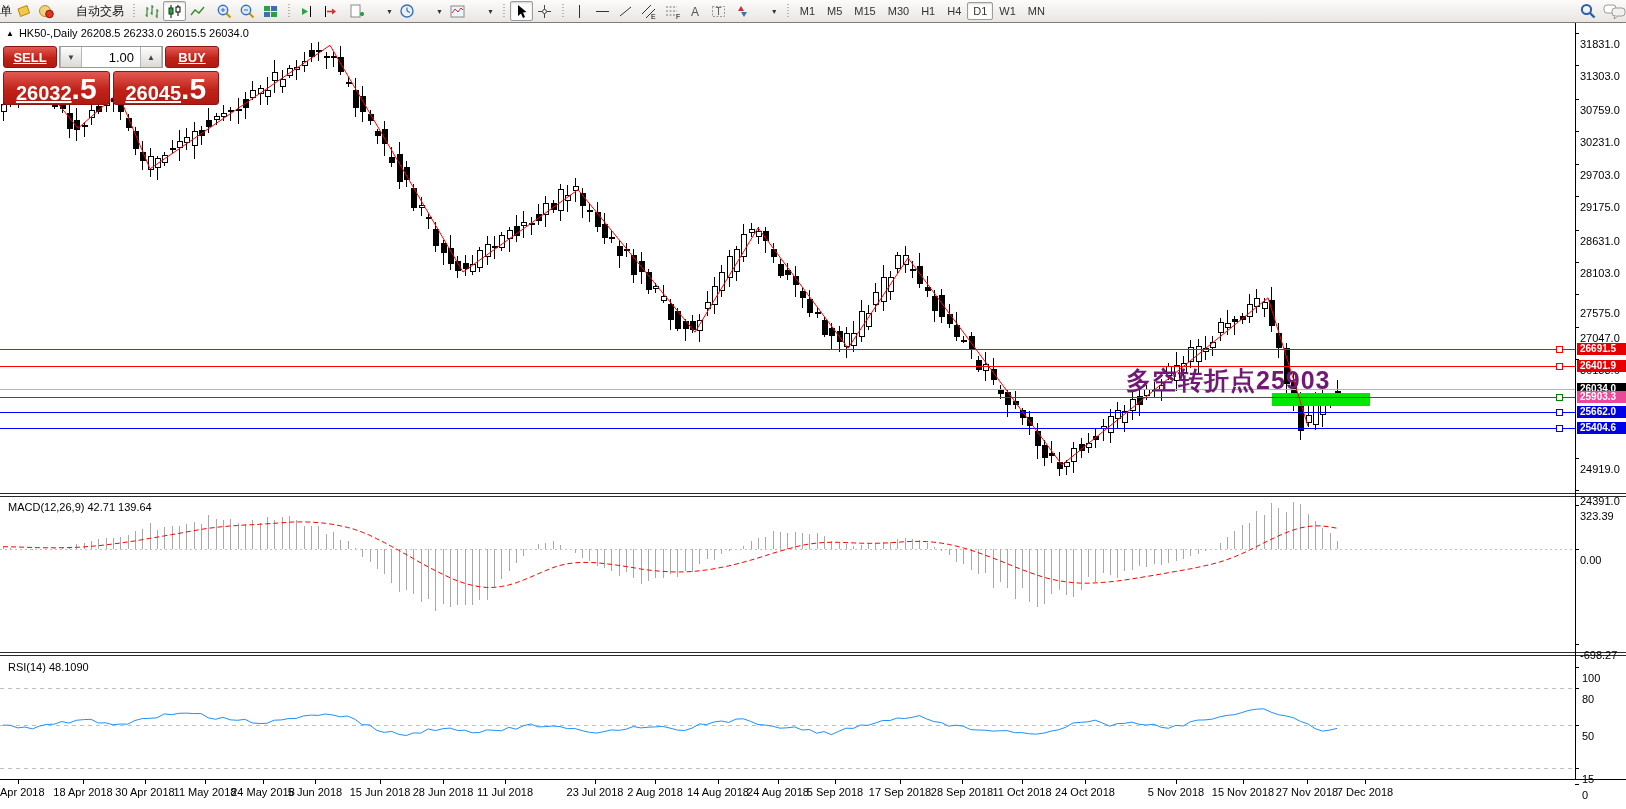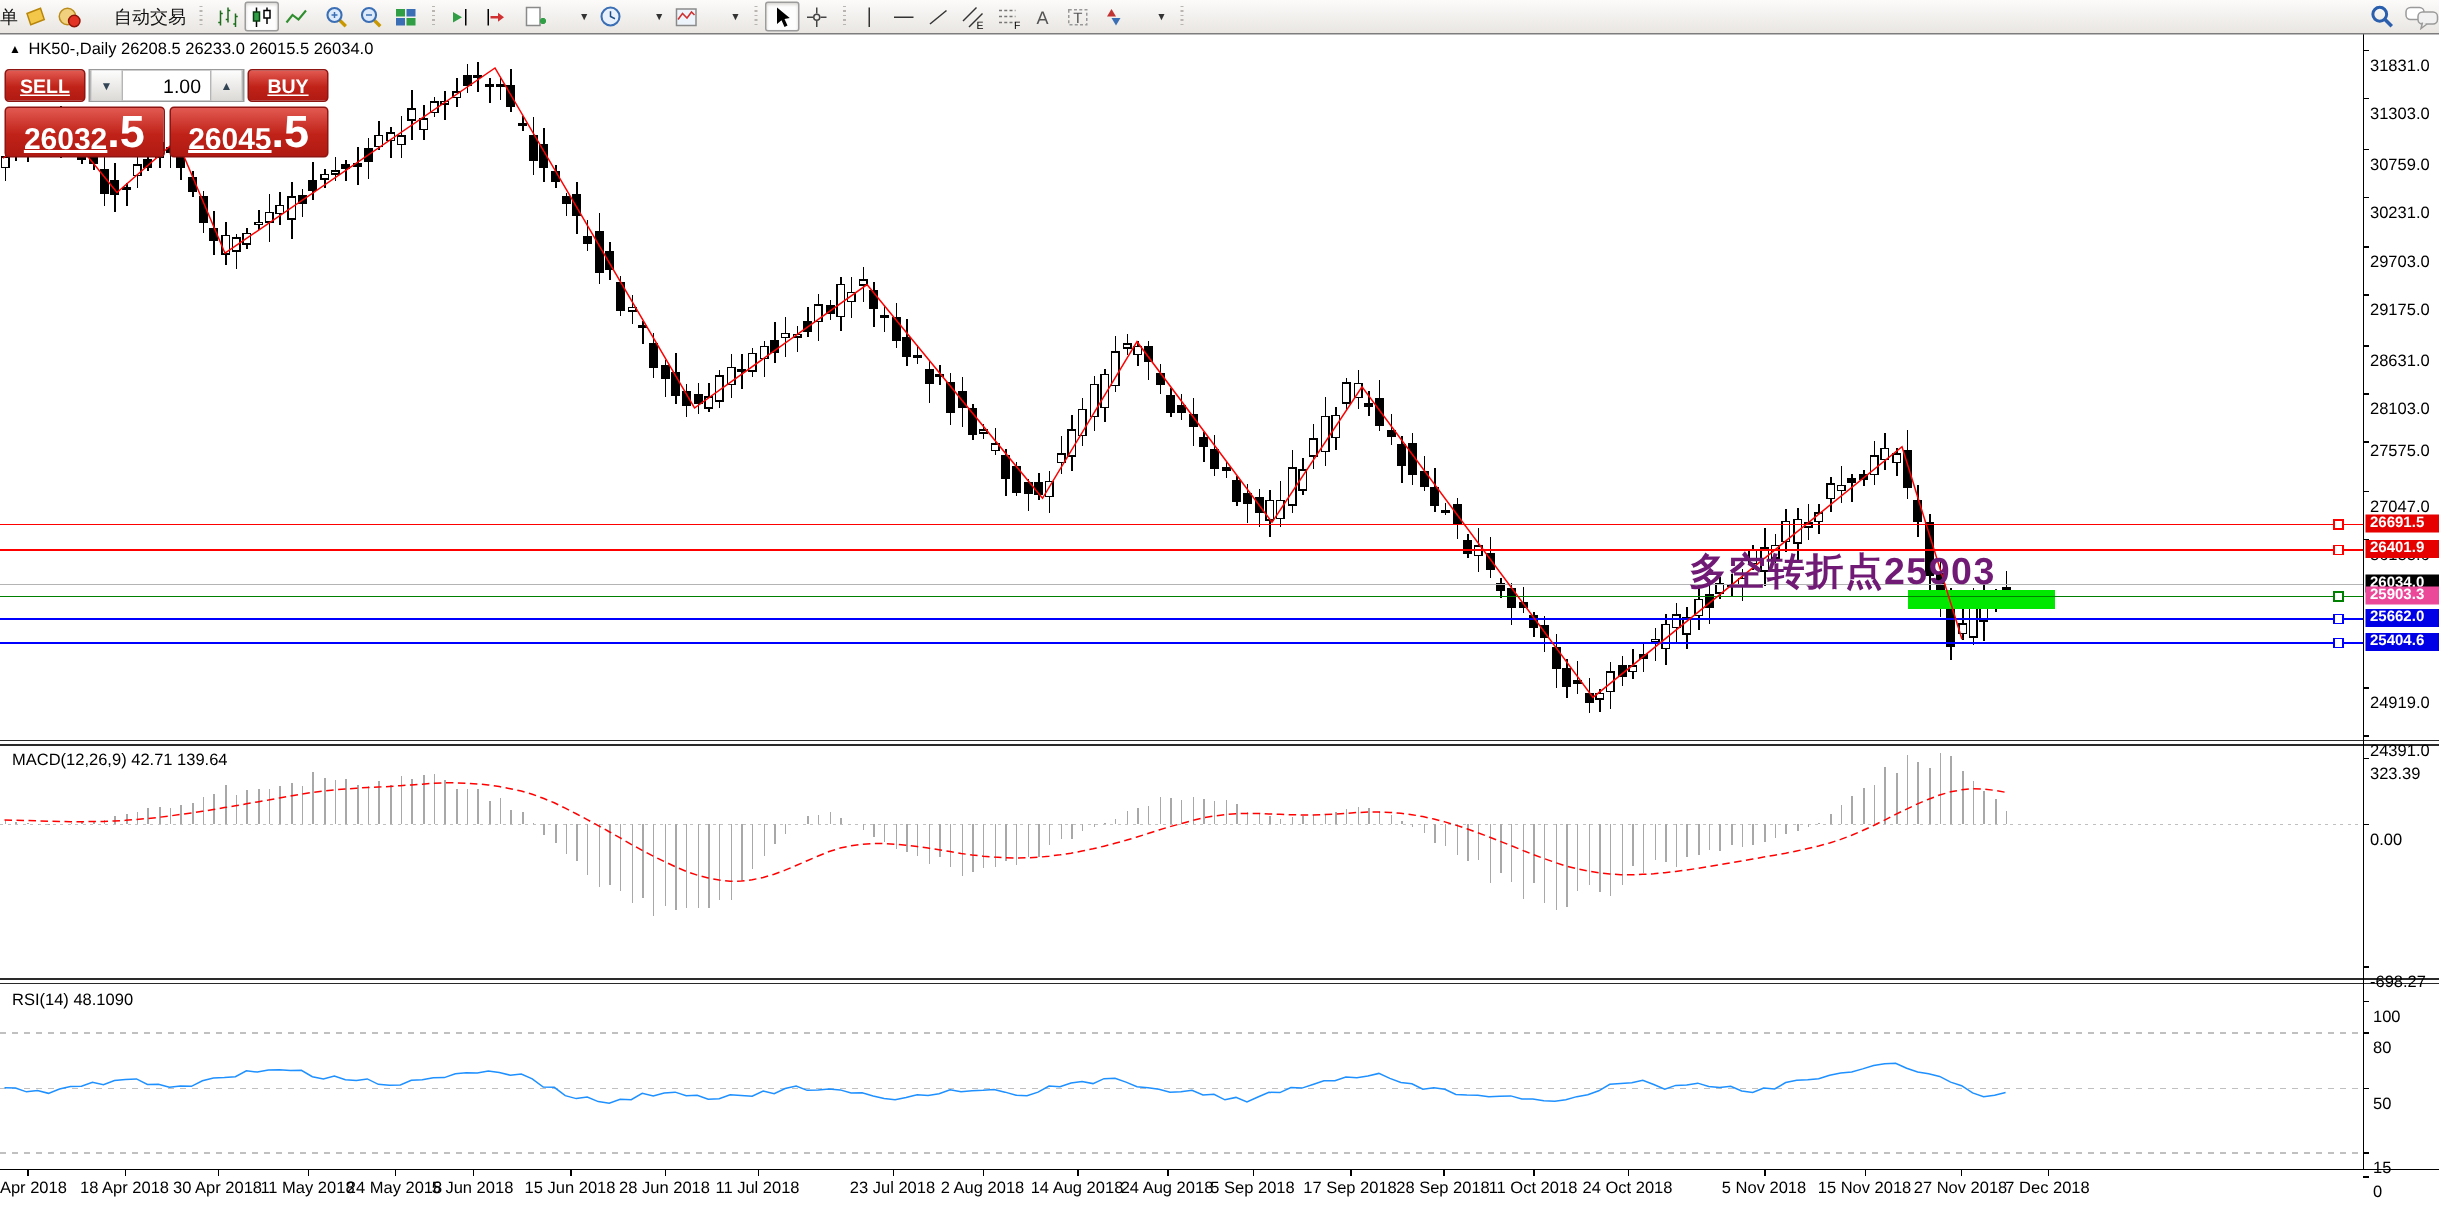--- a/index.html
+++ b/index.html
@@ -212,20 +212,31 @@
     </div>
     <div class="tb-btn">
       <svg class="ico" width="17" height="17">
         <polygon points="4,8 7,3 10,8" fill="#c23333"></polygon>
           <polygon points="7,9 13,9 10,14" fill="#3b6fb5"></polygon>
         </svg>
       <span class="caret">▼</span>
     </div>
   </div>
   <div class="tb-sep"></div>
+  <div class="tb-group" id="tf-group">
+      <div class="tb-btn tf-btn">M1</div>
+      <div class="tb-btn tf-btn">M5</div>
+      <div class="tb-btn tf-btn">M15</div>
+      <div class="tb-btn tf-btn">M30</div>
+      <div class="tb-btn tf-btn">H1</div>
+      <div class="tb-btn tf-btn">H4</div>
+      <div class="tb-btn tf-btn pressed">D1</div>
+      <div class="tb-btn tf-btn">W1</div>
+      <div class="tb-btn tf-btn">MN</div>
+    </div>
   <div class="tb-right">
     <div class="tb-btn">
       <svg class="ico" width="18" height="18">
         <circle cx="7.5" cy="7.5" r="4.6" fill="none" stroke="#2b5fae" stroke-width="2"></circle>
         <line x1="11" y1="11" x2="15.5" y2="15.5" stroke="#2b5fae" stroke-width="2.4"></line>
         </svg>
     </div>
     <div class="tb-btn" style="margin-right:-6px;">
       <svg class="ico" width="26" height="18">
         <rect x="1" y="3" width="12" height="8" rx="3" fill="#fff" stroke="#9a9a9a"></rect>
@@ -919,21 +930,21 @@
 
 <div id="labels">
     <div class="price-label" style="top: 27px;">31831.0</div>
     <div class="price-label" style="top: 59px;">31303.0</div>
     <div class="price-label" style="top: 93px;">30759.0</div>
     <div class="price-label" style="top: 125px;">30231.0</div>
     <div class="price-label" style="top: 158px;">29703.0</div>
     <div class="price-label" style="top: 190px;">29175.0</div>
     <div class="price-label" style="top: 224px;">28631.0</div>
     <div class="price-label" style="top: 256px;">28103.0</div>
-    <div class="price-label" style="top: 284px; text-align: center;">27575.0</div>
+    <div class="price-label" style="top: 296px; text-align: center;">27575.0</div>
     <div class="price-label" style="top: 321px;">27047.0</div>
     <div class="price-label" style="top: 353px;">36133.6</div>
     <div class="price-label" style="top: 452px;">24919.0</div>
     <div class="price-label" style="top: 484px;">24391.0</div>
     <div class="tag-label" style="top: 343px; background: rgb(230, 0, 0);">26691.5</div>
     <div class="tag-label" style="top: 360px; background: rgb(230, 0, 0);">26401.9</div>
     <div class="tag-label" style="top: 383px; background: rgb(0, 0, 0); z-index: 7;">26034.0</div>
     <div class="tag-label" style="top: 391px; background: #ec4899;">25903.3</div>
     <div class="tag-label" style="top: 406px; background: rgb(0, 0, 230);">25662.0</div>
     <div class="tag-label" style="top: 422px; background: rgb(0, 0, 230);">25404.6</div>

